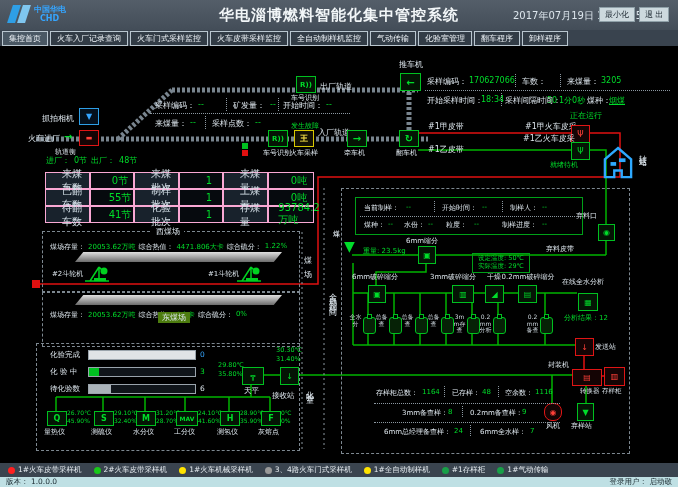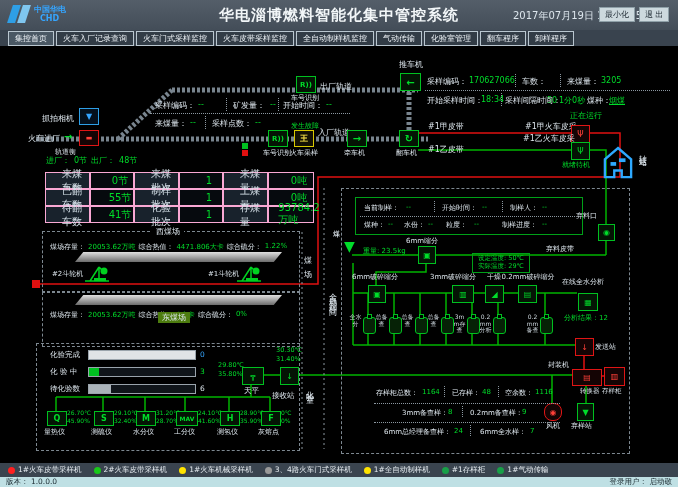--- a/index.html
+++ b/index.html
@@ -13,21 +13,21 @@
   .ybox{border:1px solid #d8c800;background:#141104;color:#ffe84a;display:flex;align-items:center;justify-content:center;}
   .vtext{writing-mode:vertical-rl;text-orientation:upright;letter-spacing:2px;}
   .dash{border:1px dashed #7d8891;}
   .dotv{border-left:1px dotted #8b97a0;width:0;}
   .doth{border-top:1px dotted #8b97a0;height:0;}
   .tz{background:linear-gradient(#e0e0e0,#6b6b6b);clip-path:polygon(4% 0,100% 0,96% 100%,0 100%);}
   .bottle{position:absolute;width:11px;height:15px;border:1px solid #00c020;border-radius:3px;background:#062206;}
   .bottle::before{content:"";position:absolute;top:-4px;left:3px;width:3px;height:3px;border:1px solid #00c020;background:#000;}
   .blbl{position:absolute;width:13px;color:#cfd9e0;font-size:6px;line-height:6.5px;word-break:break-all;text-align:center;}
   .hdr{position:absolute;left:0;top:0;width:678px;height:30px;background:linear-gradient(#545e69,#434d58);border-bottom:1px solid #2a323a;}
-  .menubar{position:absolute;left:0;top:30px;width:678px;height:16px;background:#39434e;display:flex;align-items:center;gap:2px;padding-left:8px;box-sizing:border-box;}
+  .menubar{position:absolute;left:0;top:30px;width:678px;height:16px;background:#39434e;display:flex;align-items:center;gap:2px;padding-left:2px;box-sizing:border-box;}
   .tab{height:13px;line-height:13px;padding:0 6px;font-size:8px;color:#eef3f7;background:#323c46;border:1px solid #b9c6cf;white-space:nowrap;}
   .tab.active{background:#4a5864;}
   .btn{background:#cdd9de;border:1px solid #8fa0a8;color:#1c2730;font-size:8px;height:15px;line-height:13px;padding:0 5px;}
   .cell{border:1px solid #f9a8d4;display:flex;align-items:center;justify-content:center;font-size:10px;height:15px;padding-left:16px;}
   .cl{background:#18222c;color:#d7e2ea;} .cv{background:#060a0e;color:#00dd2a;}
   .bar{position:absolute;height:8px;width:106px;border:1px solid #9aa4ac;background:#10151a;}
   .legend{position:absolute;left:0;top:463px;width:678px;height:14px;background:#3a444f;display:flex;align-items:center;gap:12px;padding-left:8px;box-sizing:border-box;}
   .lg{display:flex;align-items:center;gap:3px;font-size:7.5px;color:#e8eef3;white-space:nowrap;}
   .dot{width:7px;height:7px;border-radius:50%;display:inline-block;}
   .foot{position:absolute;left:0;top:477px;width:678px;height:10px;background:#bfe0e4;color:#1a2a30;font-size:7.5px;display:flex;align-items:center;justify-content:space-between;padding:0 6px;box-sizing:border-box;}
@@ -151,21 +151,21 @@
     <span class="a g" style="left:184px;top:21px;text-decoration:underline;">烟煤</span>
   </div>
   <span class="a g f8" style="left:570px;top:110px;">正在运行</span>
 
   <span class="a f8 w" style="left:428px;top:121px;">#1甲皮带</span>
   <span class="a f8 w" style="left:525px;top:121px;">#1甲火车皮采</span>
   <span class="a rbox f8" style="left:571px;top:125px;width:17px;height:16px;">Ψ</span>
   <span class="a f8 w" style="left:428px;top:144px;">#1乙皮带</span>
   <span class="a f8 w" style="left:523px;top:133px;">#1乙火车皮采</span>
   <span class="a box f8" style="left:571px;top:142px;width:17px;height:16px;">Ψ</span>
-  <span class="a g f7" style="left:550px;top:160px;margin-left:12px;">就绪待机</span>
+  <span class="a g f7" style="left:550px;top:160px;">就绪待机</span>
   <svg class="a" style="left:603px;top:146px;" width="30" height="34" viewBox="0 0 32 36">
     <path d="M16 2 L30 14 V33 H20 V26 H12 V33 H2 V14 Z" fill="none" stroke="#2ea9ff" stroke-width="2.5"></path>
     <rect x="8" y="17" width="6" height="4" fill="#2ea9ff"></rect>
       <rect x="17" y="13" width="7" height="4" fill="#2ea9ff"></rect>
   </svg>
   <span class="a vtext f8 w" style="left:636px;top:149px;letter-spacing:1px;">转运站</span>
 
   <div class="a" style="left:45px;top:172px;display:grid;grid-template-columns:45px 44px 45px 44px 45px 46px;">
     <span class="cell cl">来煤车数</span>
     <span class="cell cv">0节</span>

